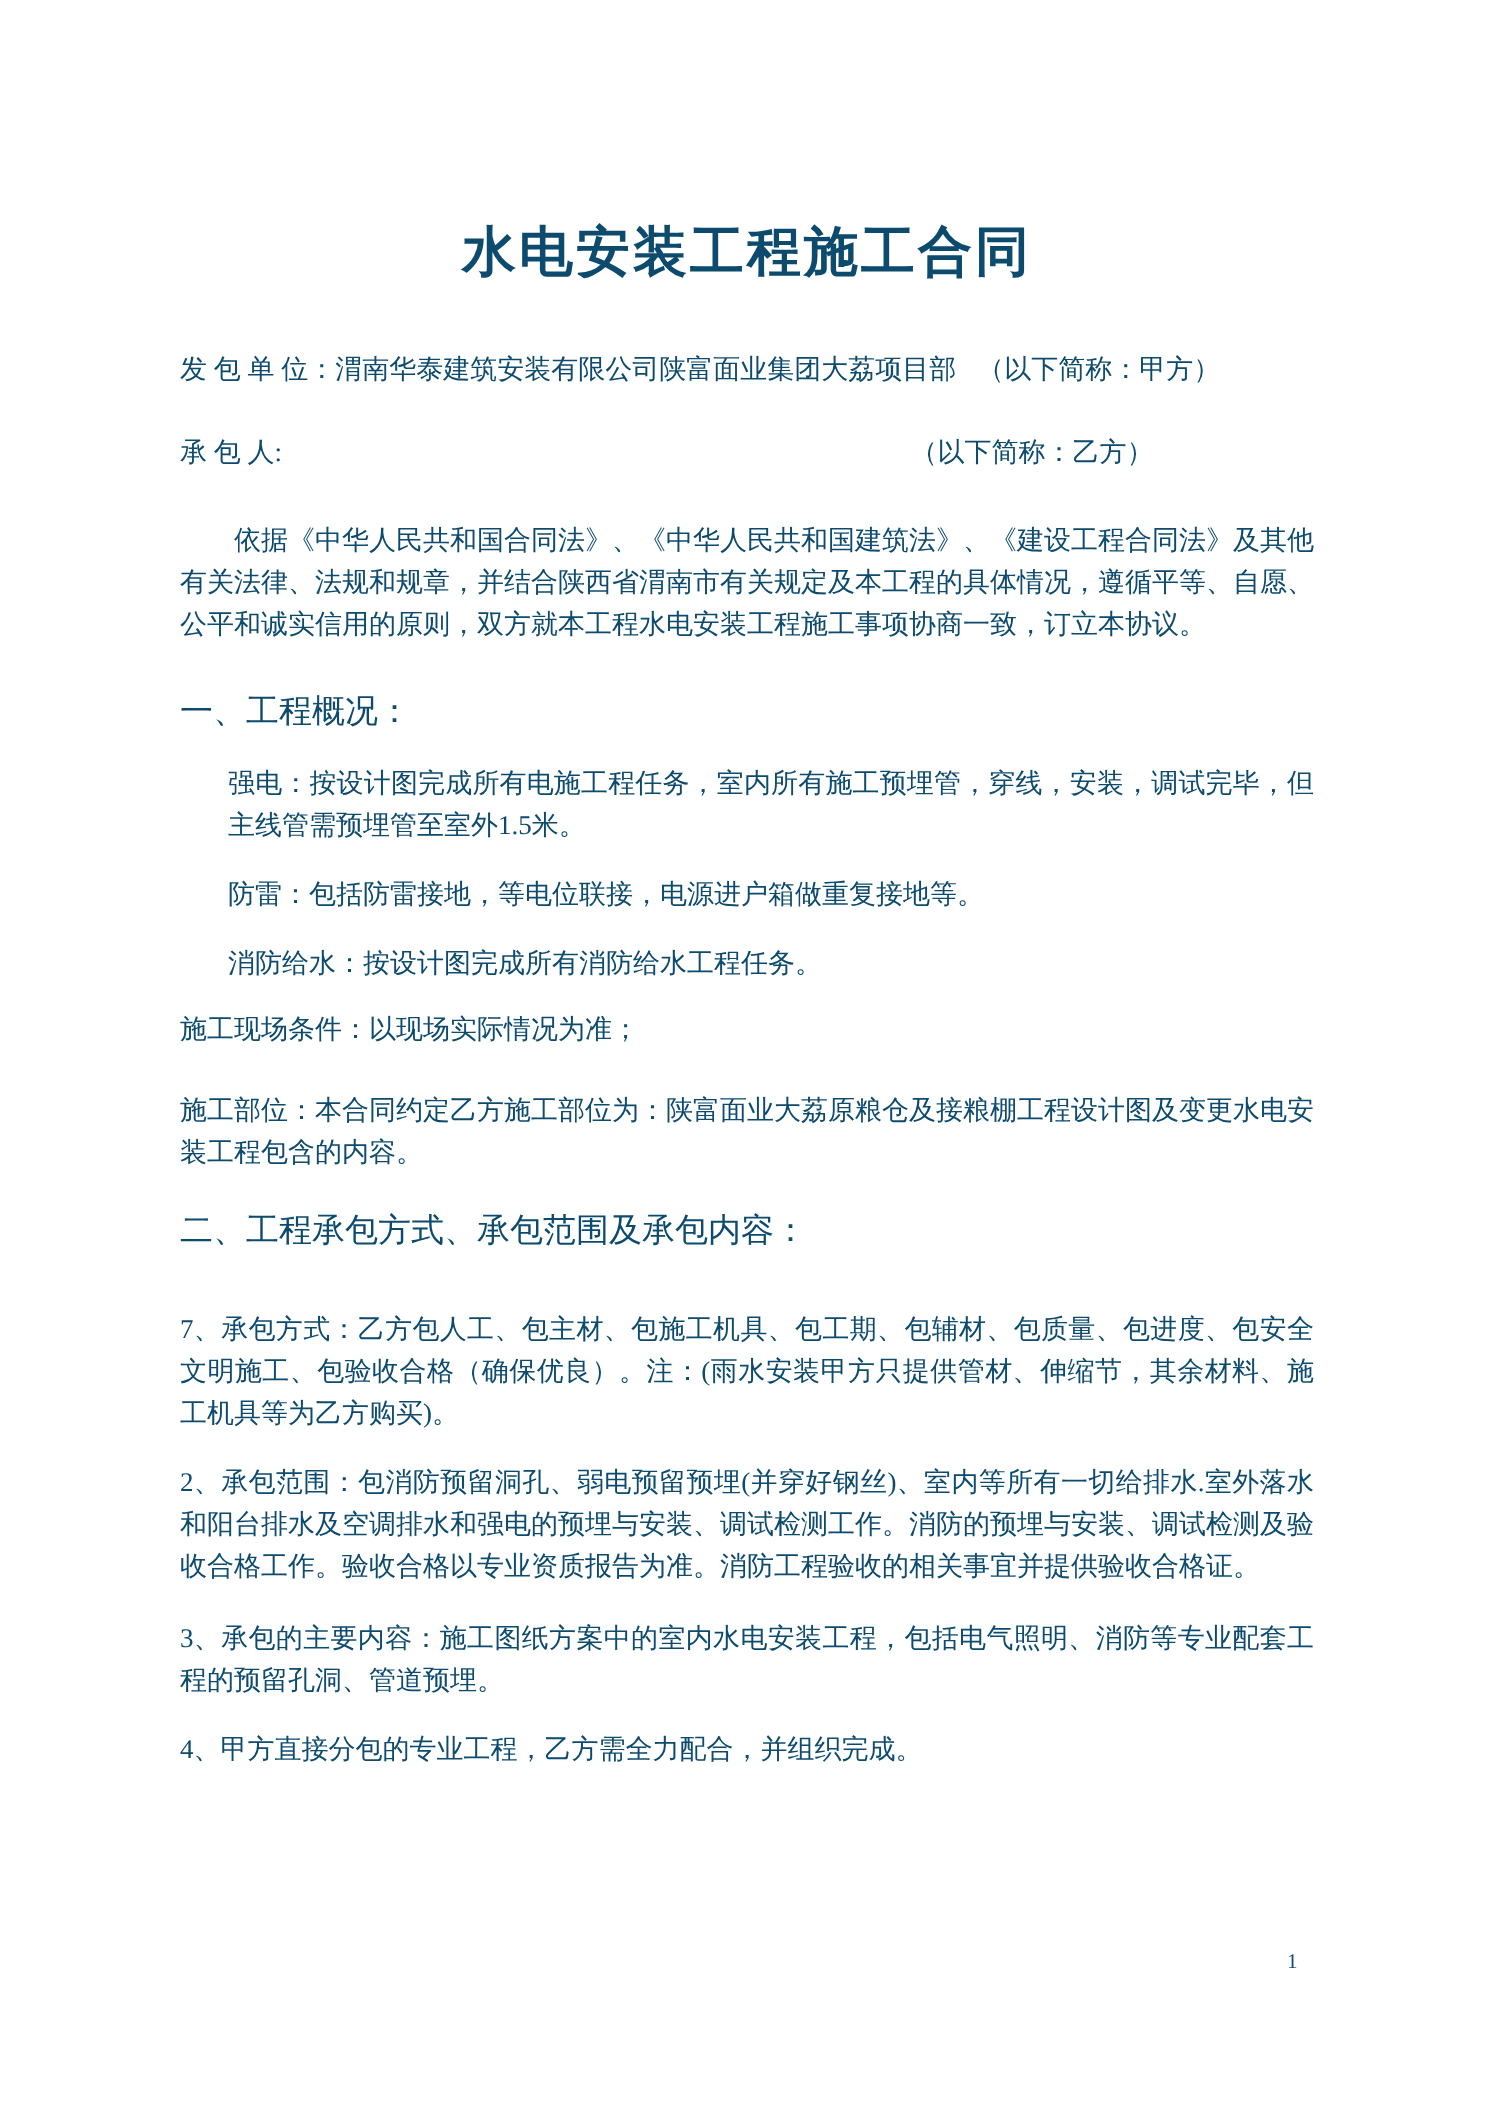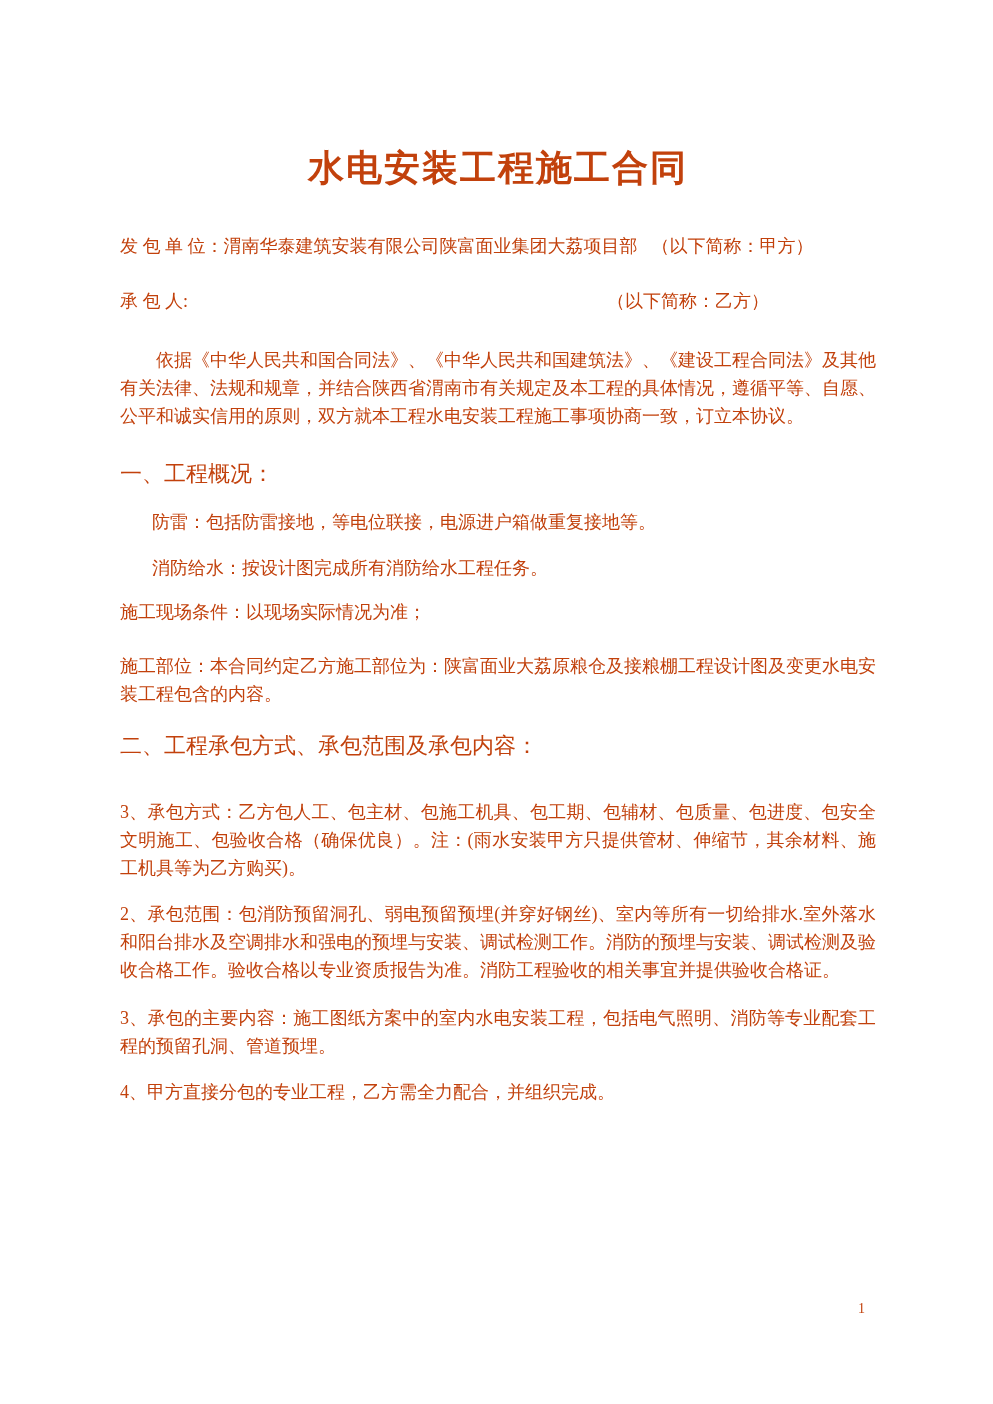--- a/index.html
+++ b/index.html
@@ -5,21 +5,21 @@
   html, body {
     margin: 0;
     padding: 0;
     background: #ffffff;
   }
   .page {
     position: relative;
     width: 993px;
     height: 1404px;
     background: #ffffff;
-    color: #c2410c;
+    color: #0c4a6e;
     font-family: "Liberation Serif", "DejaVu Serif", serif;
     overflow: hidden;
   }
   .content {
     position: absolute;
     left: 120px;
     top: 0;
     width: 756px;
     padding-top: 142px;
   }
@@ -102,31 +102,32 @@
       <span class="note">（以下简称：乙方）</span>
     </div>
 
     <p class="body-line preamble">依据《中华人民共和国合同法》、《中华人民共和国建筑法》、《建设工程合同法》及其他有关法律、法规和规章，并结合陕西省渭南市有关规定及本工程的具体情况，遵循平等、自愿、公平和诚实信用的原则，双方就本工程水电安装工程施工事项协商一致，订立本协议。</p>
 
     <h2 class="section-heading heading-1">一、工程概况：</h2>
 
 
 
     <div class="sub-items">
+      <p class="body-line sub-item">强电：按设计图完成所有电施工程任务，室内所有施工预埋管，穿线，安装，调试完毕，但主线管需预埋管至室外1.5米。</p>
       <p class="body-line sub-item">防雷：包括防雷接地，等电位联接，电源进户箱做重复接地等。</p>
       <p class="body-line sub-item">消防给水：按设计图完成所有消防给水工程任务。</p>
     </div>
 
     <p class="body-line para-site">施工现场条件：以现场实际情况为准；</p>
 
     <p class="body-line para-location">施工部位：本合同约定乙方施工部位为：陕富面业大荔原粮仓及接粮棚工程设计图及变更水电安装工程包含的内容。</p>
 
     <h2 class="section-heading heading-2">二、工程承包方式、承包范围及承包内容：</h2>
 
-    <p class="body-line s2-item-1">3、承包方式：乙方包人工、包主材、包施工机具、包工期、包辅材、包质量、包进度、包安全文明施工、包验收合格（确保优良）。注：(雨水安装甲方只提供管材、伸缩节，其余材料、施工机具等为乙方购买)。</p>
+    <p class="body-line s2-item-1">7、承包方式：乙方包人工、包主材、包施工机具、包工期、包辅材、包质量、包进度、包安全文明施工、包验收合格（确保优良）。注：(雨水安装甲方只提供管材、伸缩节，其余材料、施工机具等为乙方购买)。</p>
     <p class="body-line s2-item-2">2、承包范围：包消防预留洞孔、弱电预留预埋(并穿好钢丝)、室内等所有一切给排水.室外落水和阳台排水及空调排水和强电的预埋与安装、调试检测工作。消防的预埋与安装、调试检测及验收合格工作。验收合格以专业资质报告为准。消防工程验收的相关事宜并提供验收合格证。</p>
     <p class="body-line s2-item-3">3、承包的主要内容：施工图纸方案中的室内水电安装工程，包括电气照明、消防等专业配套工程的预留孔洞、管道预埋。</p>
     <p class="body-line s2-item-4">4、甲方直接分包的专业工程，乙方需全力配合，并组织完成。</p>
 
   </div>
 
   <div class="page-number">1</div>
 </div>
 
 </body></html>

